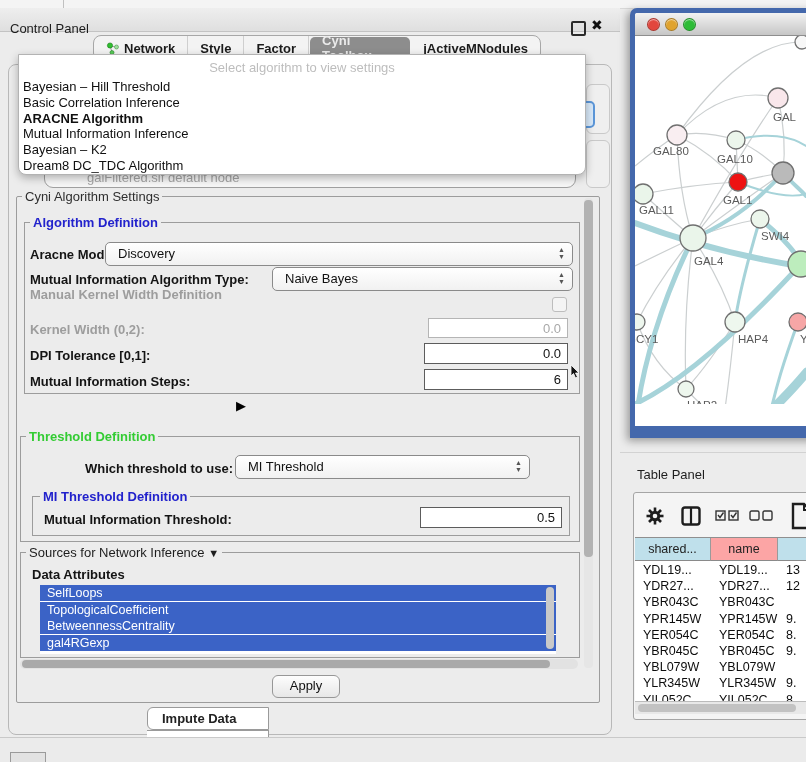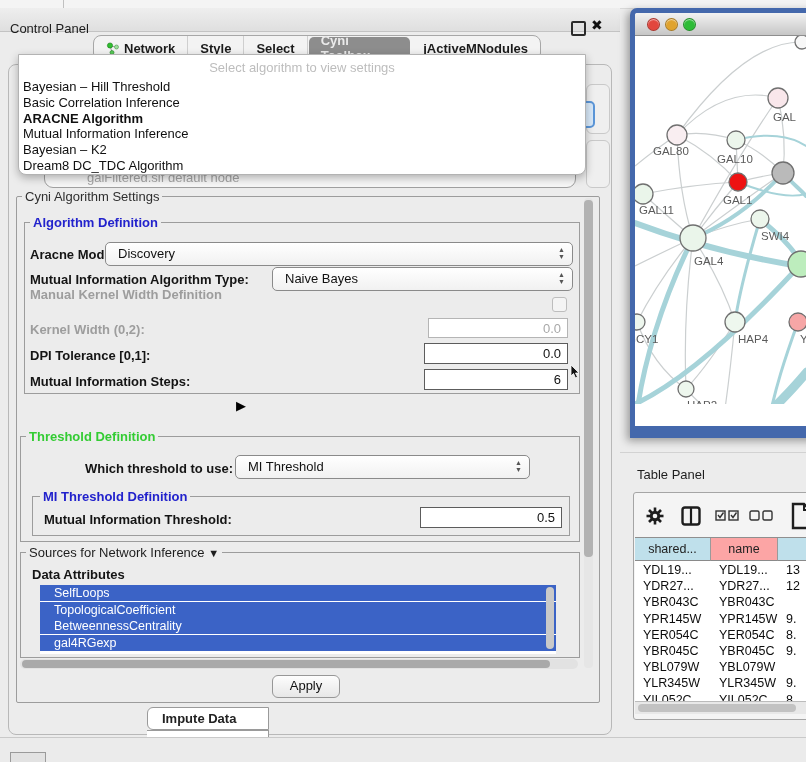--- a/index.html
+++ b/index.html
@@ -50,21 +50,21 @@
   .combo{position:absolute;border:1px solid #8a8a8a;border-radius:5px;background:linear-gradient(#ffffff,#f1f1f1);}
   .combo .val{position:absolute;left:12px;top:3px;font-size:13px;color:#111;white-space:nowrap;}
   .combo .spin{position:absolute;right:7px;top:3px;font-size:7px;color:#555;line-height:7px;text-align:center;}
   .field{position:absolute;border:1px solid #5c5c5c;background:#fff;font-size:13px;color:#111;
          text-align:right;padding:2px 6px 0 0;box-sizing:border-box;}
   .field.disabled{border-color:#b5b5b5;color:#a8a8a8;}
   .checkbox{position:absolute;width:13px;height:13px;border:1px solid #bdbdbd;border-radius:3px;background:#f4f4f4;}
   
   #sources-list{left:40px;top:585px;width:516px;height:69px;background:#fff;overflow:hidden;}
   .src-item{position:absolute;left:0;width:100%;height:16px;background:#3b63c6;color:#fff;font-size:12.5px;
-            padding:1px 0 0 14px;box-sizing:border-box;white-space:nowrap;}
+            padding:1px 0 0 7px;box-sizing:border-box;white-space:nowrap;}
   #src-scroll-thumb{position:absolute;right:2px;top:2px;width:8px;height:62px;background:#c9c9c9;border-radius:4px;}
   
   #hscroll{left:20px;top:659px;width:558px;height:10px;background:#e2e2e2;border-radius:5px;}
   #hscroll-thumb{left:2px;top:1px;width:528px;height:8px;background:#a9a9a9;border-radius:4px;}
   #vscroll-track{left:584px;top:198px;width:9px;height:470px;background:#e6e6e6;border-radius:4px;}
   #vscroll-thumb{left:584px;top:200px;width:9px;height:357px;background:#b2b2b2;border-radius:4px;}
   
   #apply-btn{left:272px;top:675px;width:66px;height:21px;border:1px solid #979797;border-radius:6px;
              background:linear-gradient(#fdfdfd,#e7e7e7);font-size:13px;color:#111;text-align:center;
              line-height:20px;}
@@ -126,21 +126,21 @@
           <circle cx="4" cy="3.5" r="2.6" fill="#2fbf2f" stroke="#1c7a1c" stroke-width="0.6"></circle>
           <circle cx="10.5" cy="5" r="2" fill="#9fdf9f" stroke="#4a9a4a" stroke-width="0.6"></circle>
           <circle cx="6" cy="10.5" r="2" fill="#57c957" stroke="#2a8a2a" stroke-width="0.6"></circle>
         </svg>
         <span>Network</span>
       </div>
       <div class="tab">
         <span>Style</span>
       </div>
       <div class="tab">
-        <span>Select</span>
+        <span>Factor</span>
       </div>
       <div class="tab selected">
         <span>Cyni Toolbox</span>
       </div>
       <div class="tab">
         <span>jActiveMNodules</span>
       </div>
     </div>
 
   <div class="abs" id="outer-panel"></div>

